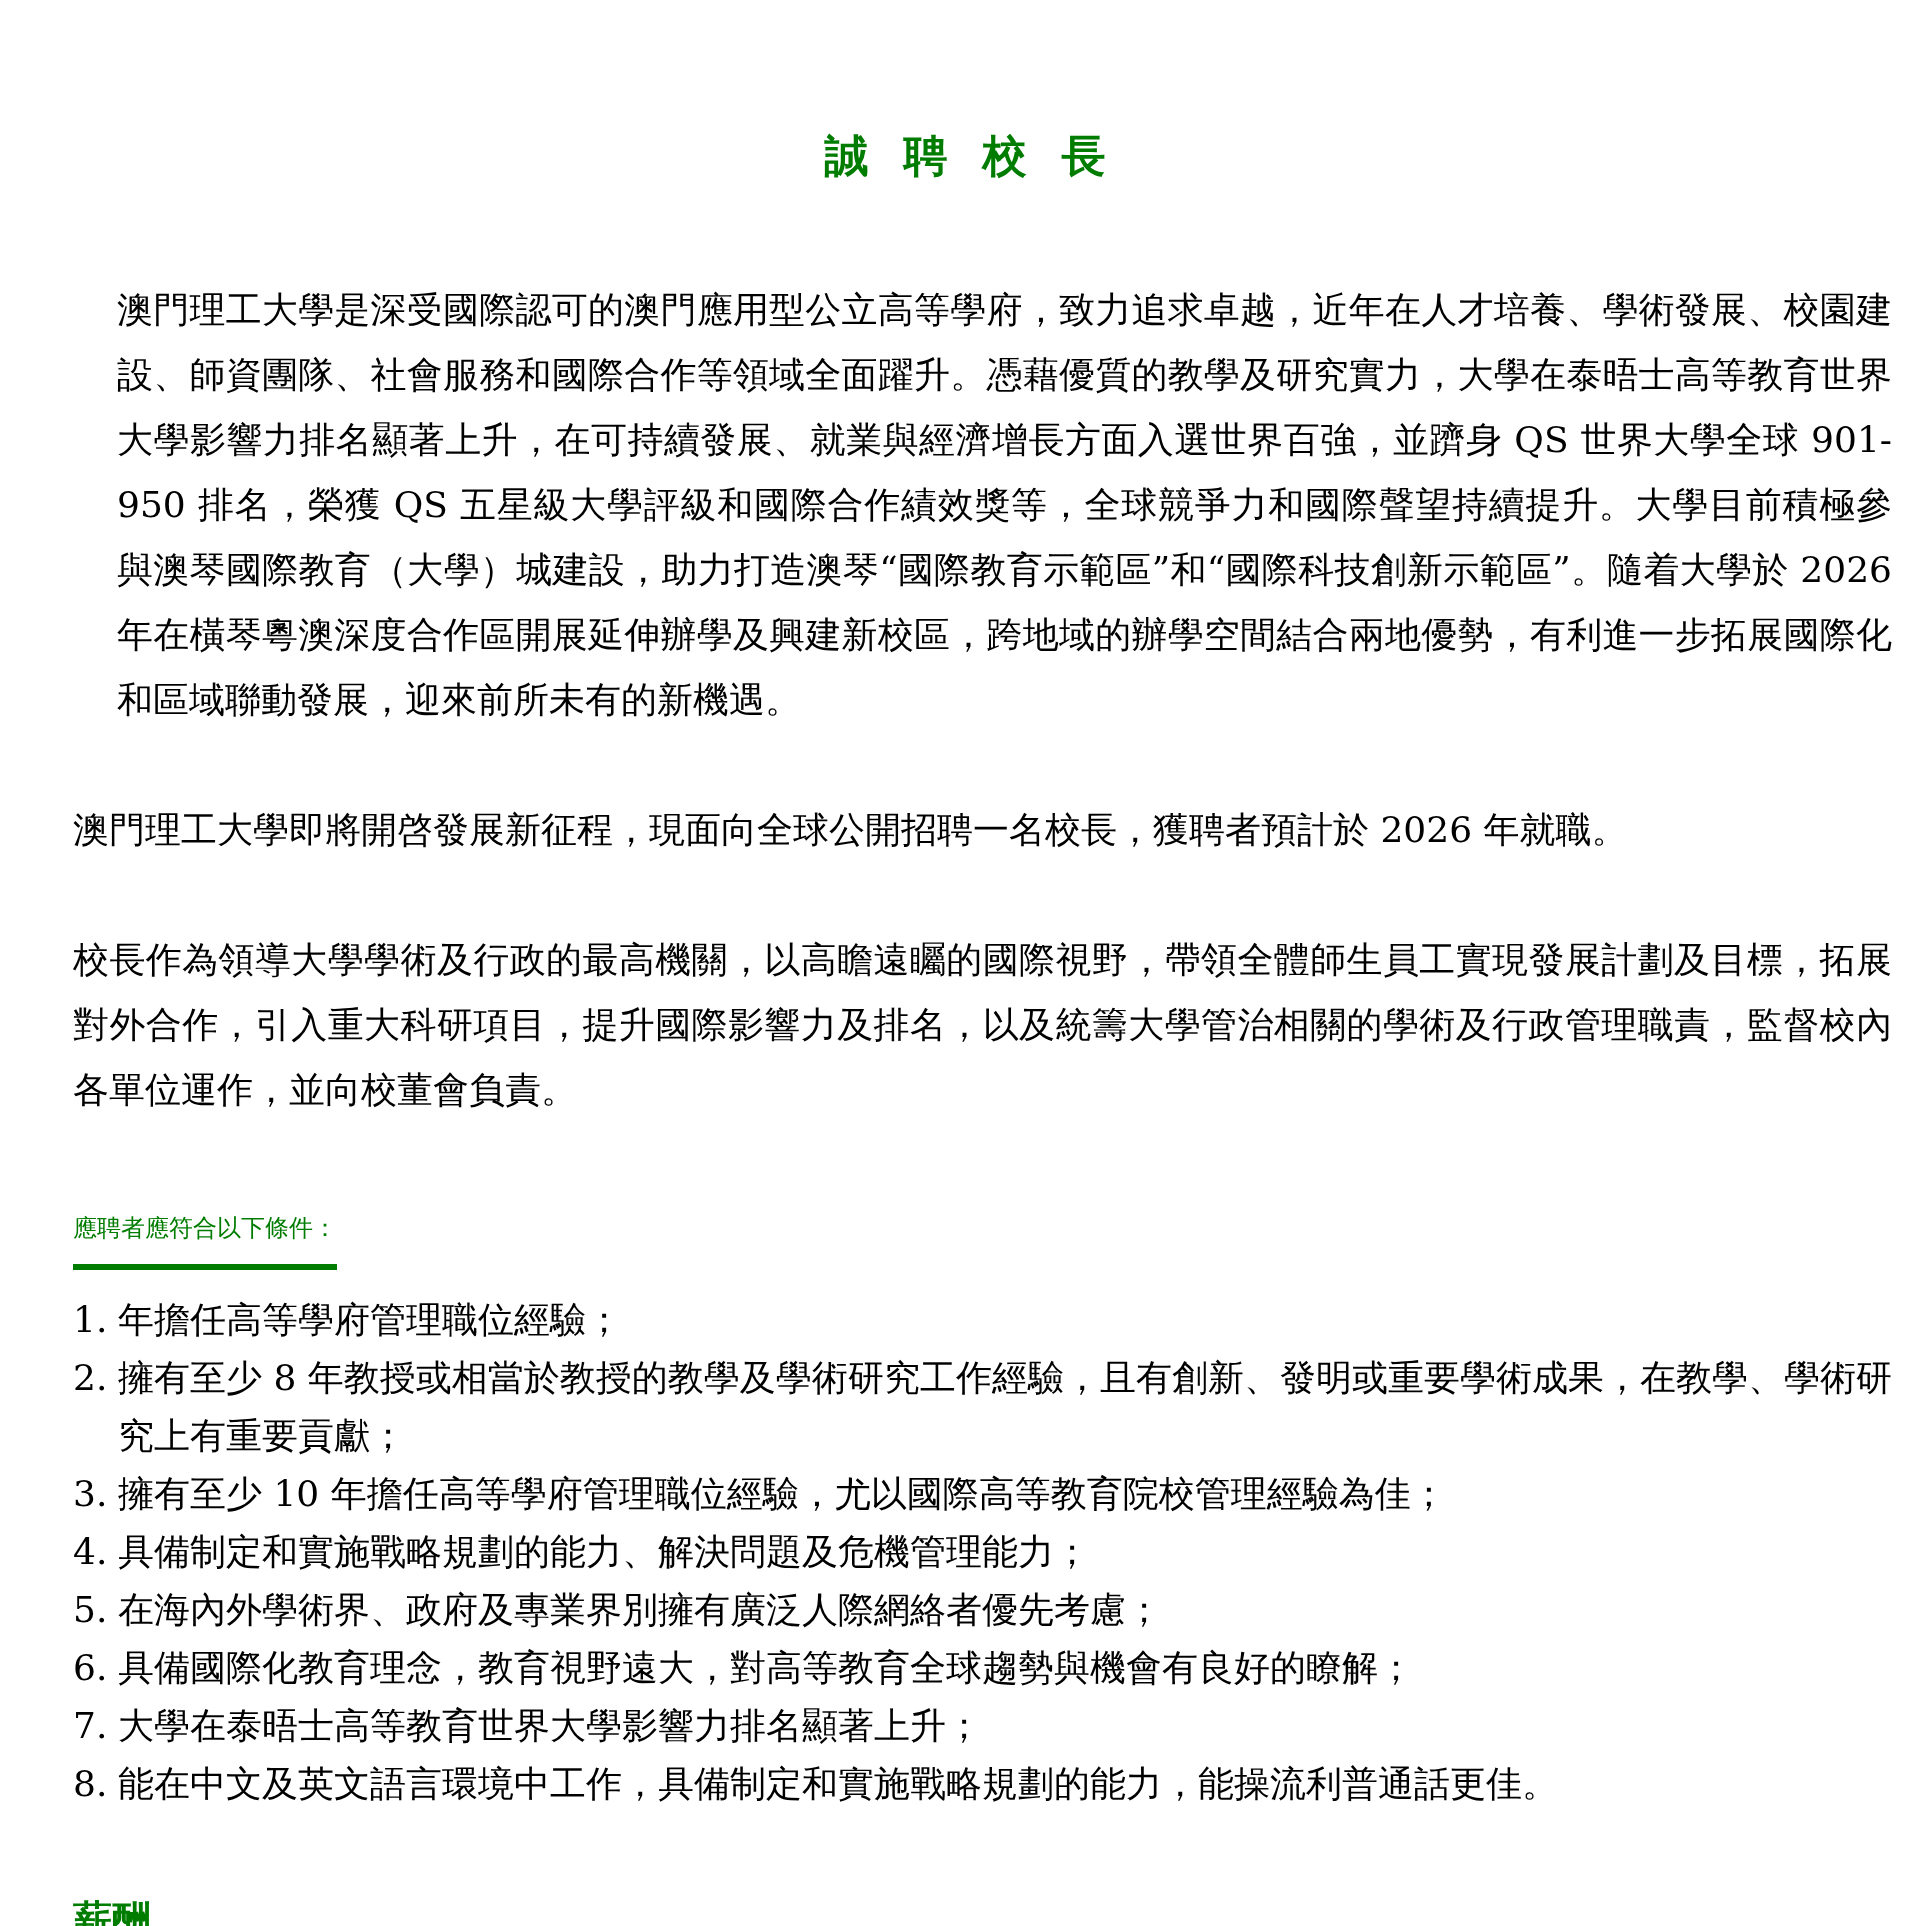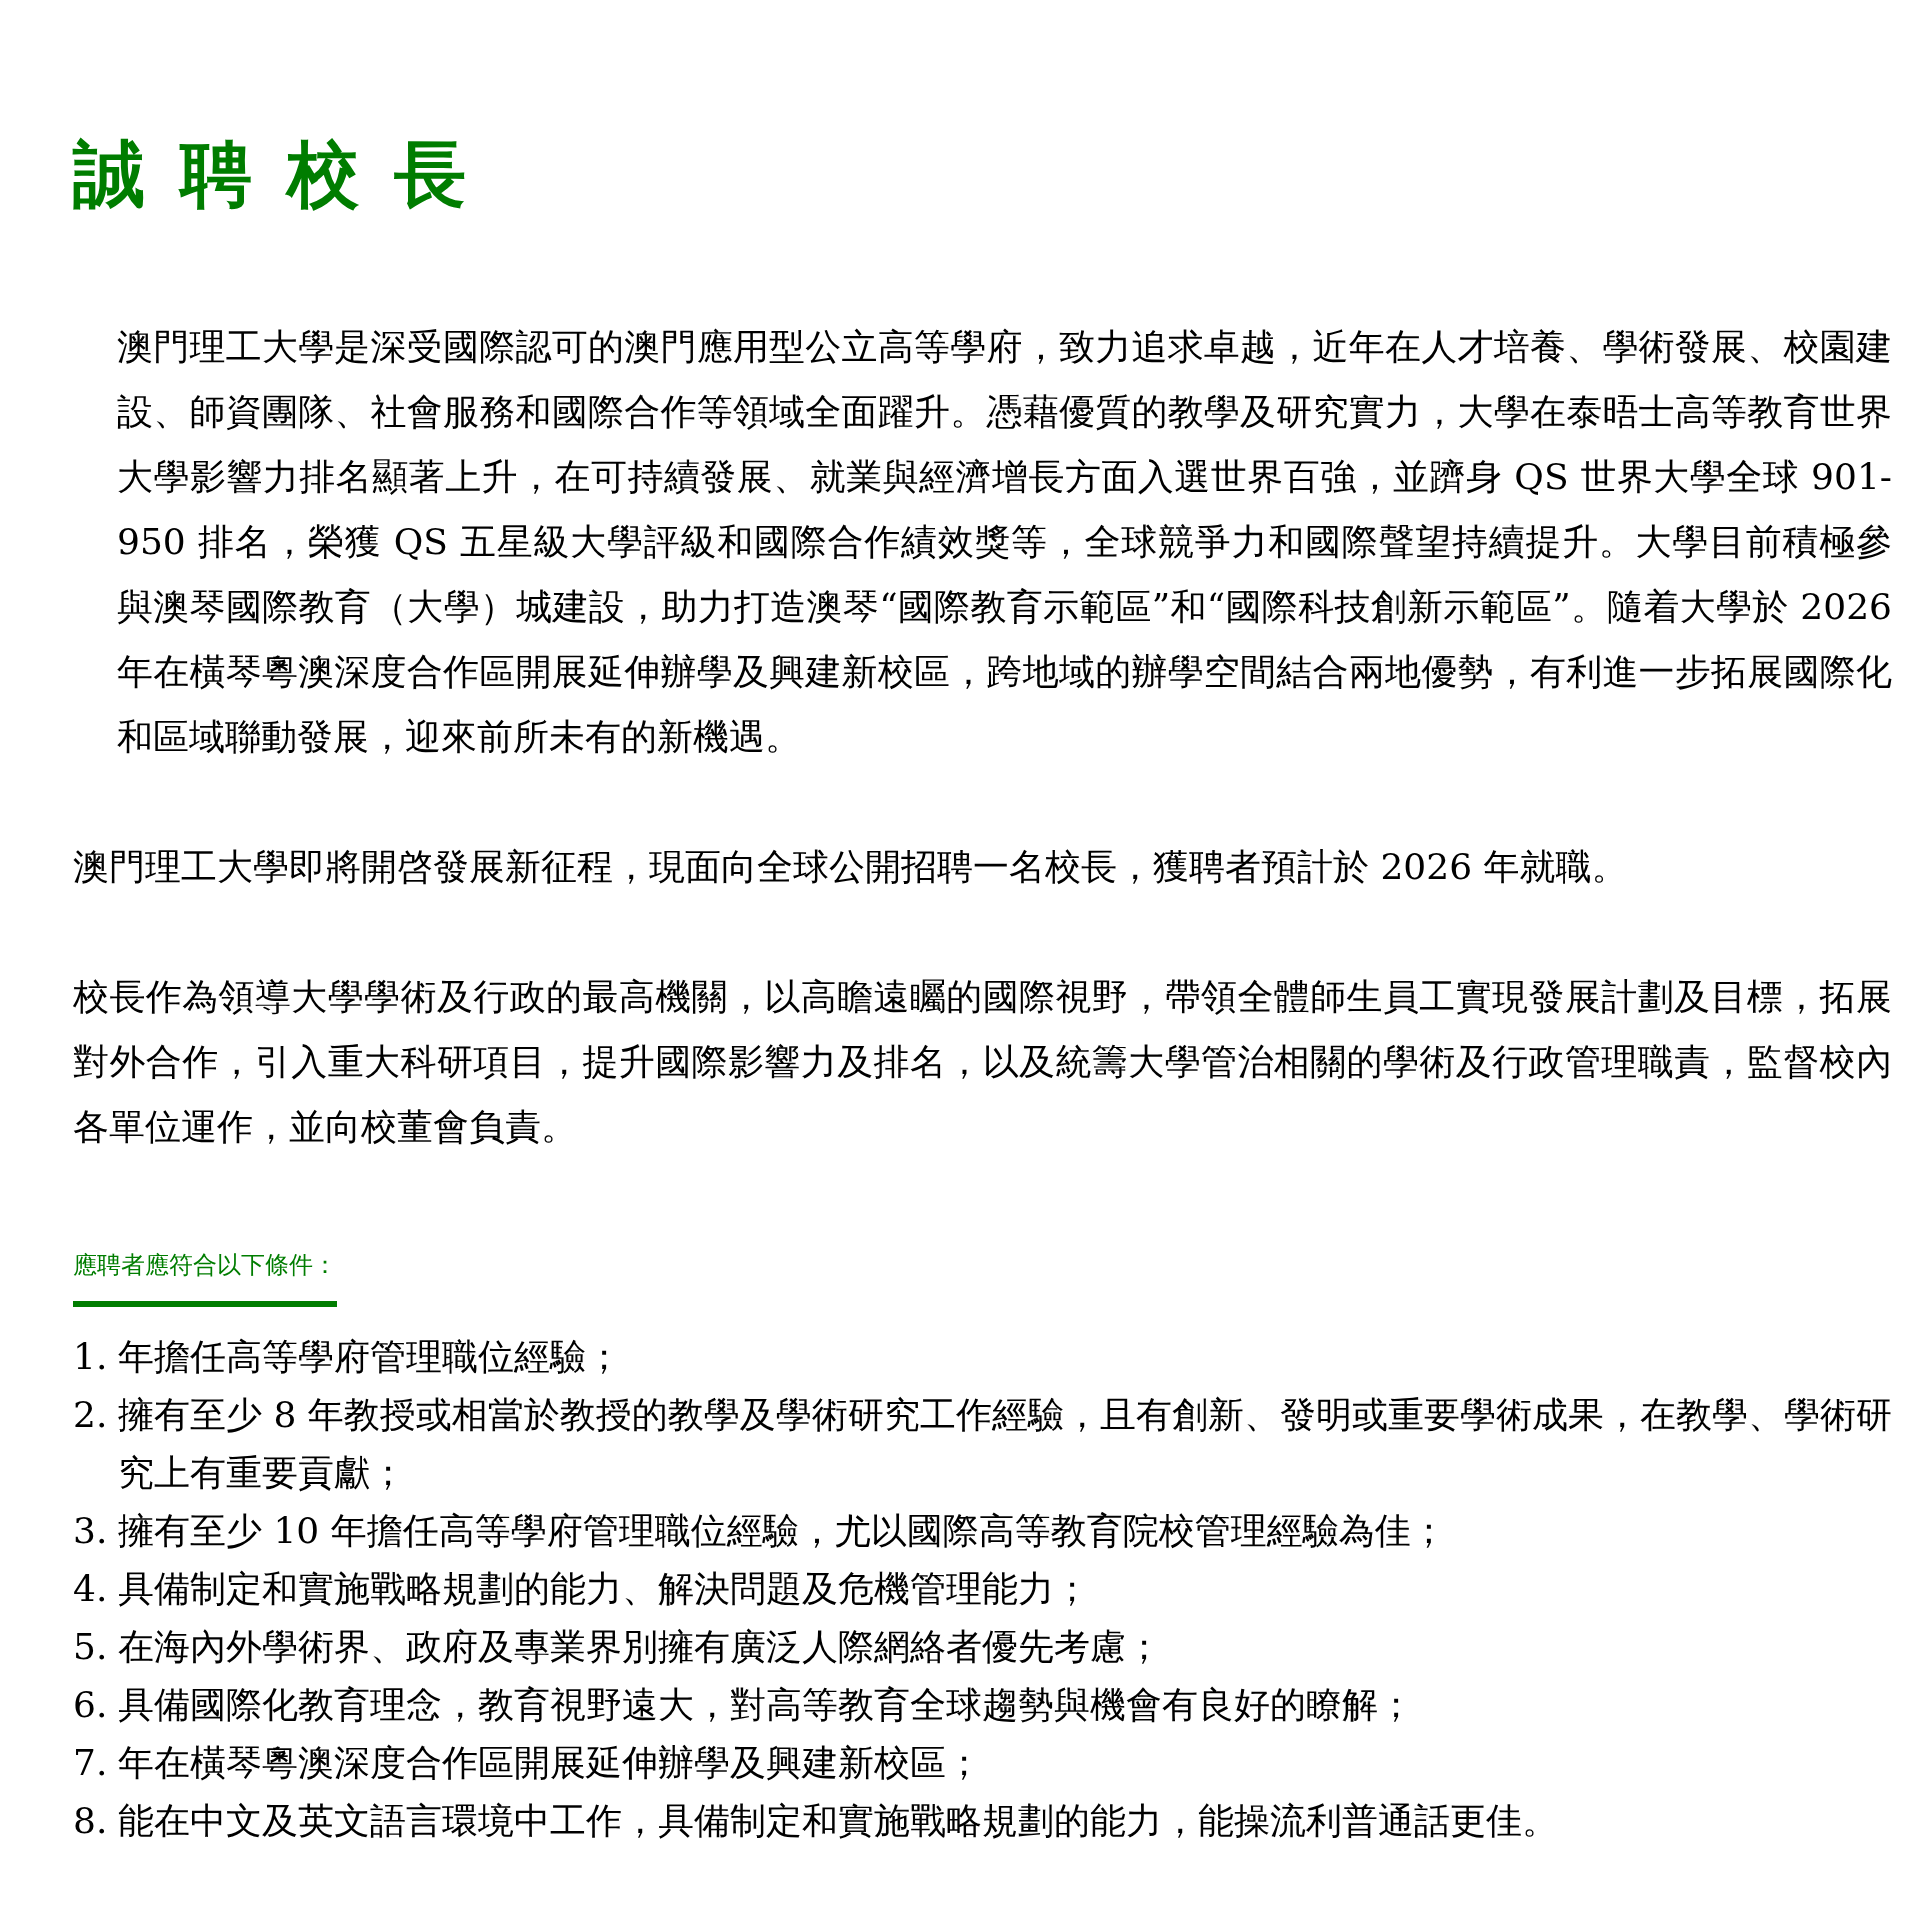--- a/index.html
+++ b/index.html
@@ -9,21 +9,22 @@
     height: 2542px;
     box-sizing: border-box;
     padding: 0 73px;
     background: #ffffff;
     color: #000000;
     font-family: "DejaVu Serif", "Liberation Serif", serif;
     overflow: hidden;
   }
   .doc-title {
     margin: 127px 0 0 0;
-    font-size: 72px;
+    text-align: center;
+    font-size: 44px;
     font-weight: bold;
     letter-spacing: 35px;
     color: var(--green, #007d00);
     white-space: nowrap;
   }
   .para {
     font-size: 36px;
     line-height: 65px;
     text-align: justify;
     margin: 65px 0 0 0;
@@ -96,21 +97,21 @@
     <div class="req-item">
       <span class="req-num">5.</span>
       <span class="req-text">在海內外學術界、政府及專業界別擁有廣泛人際網絡者優先考慮；</span>
     </div>
     <div class="req-item">
       <span class="req-num">6.</span>
       <span class="req-text">具備國際化教育理念，教育視野遠大，對高等教育全球趨勢與機會有良好的瞭解；</span>
     </div>
     <div class="req-item">
       <span class="req-num">7.</span>
-      <span class="req-text">年在橫琴粵澳深度合作區開展延伸辦學及興建新校區；</span>
+      <span class="req-text">大學在泰晤士高等教育世界大學影響力排名顯著上升；</span>
     </div>
     <div class="req-item">
       <span class="req-num">8.</span>
       <span class="req-text">能在中文及英文語言環境中工作，具備制定和實施戰略規劃的能力，能操流利普通話更佳。</span>
     </div>
   </div>
 
   <h2 class="sec-heading">薪酬</h2>
 
 </div>

